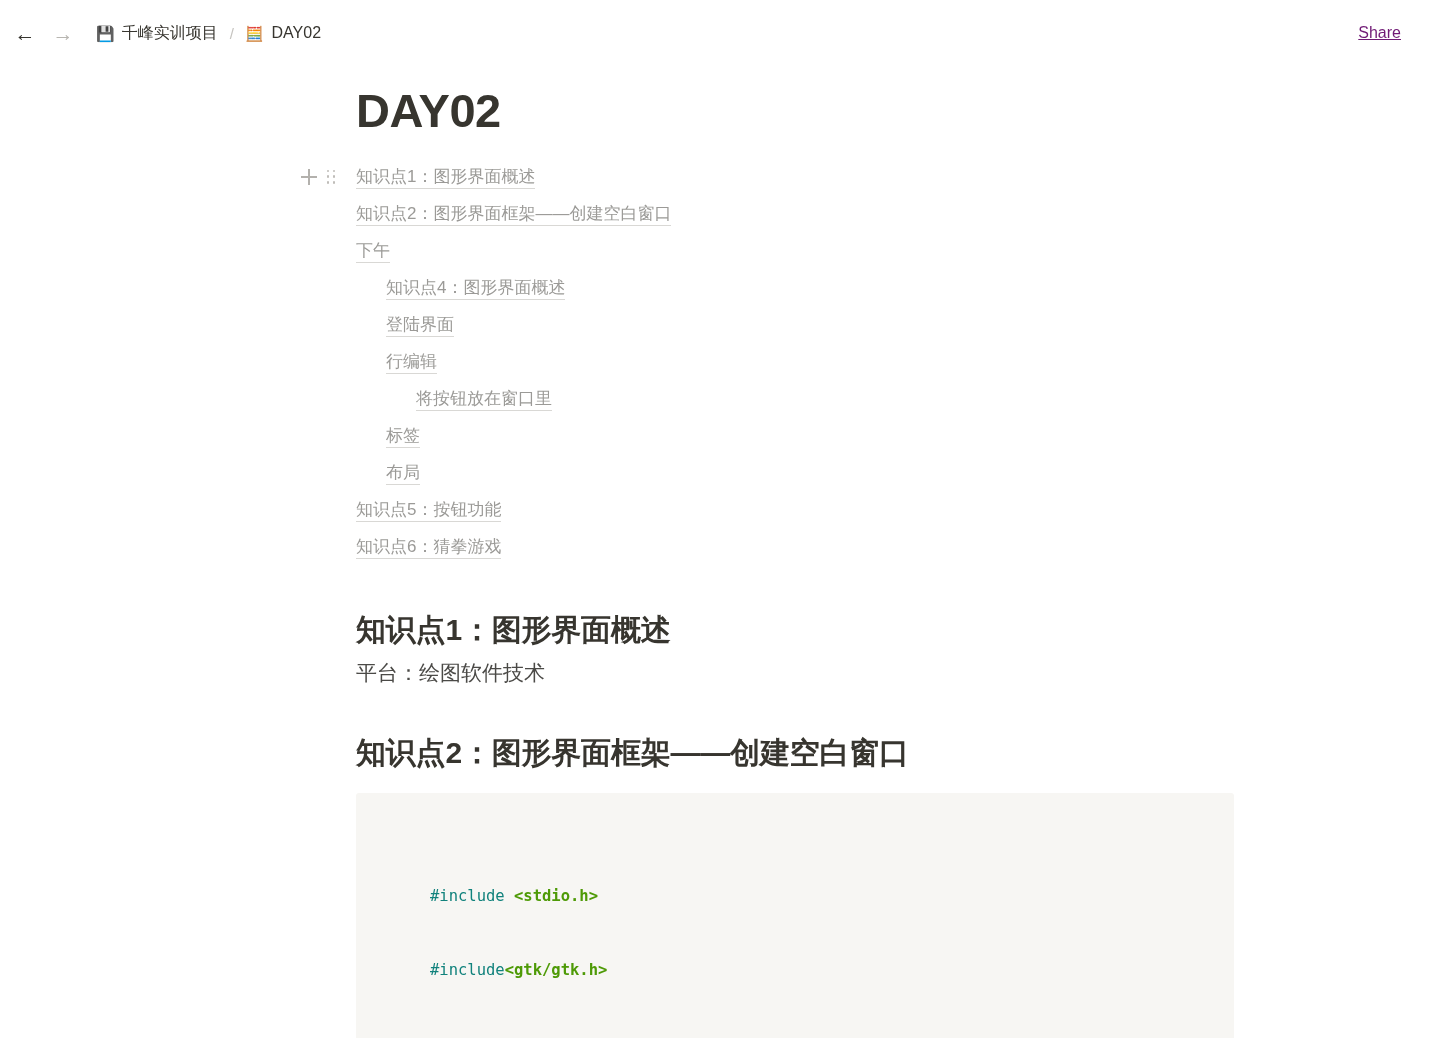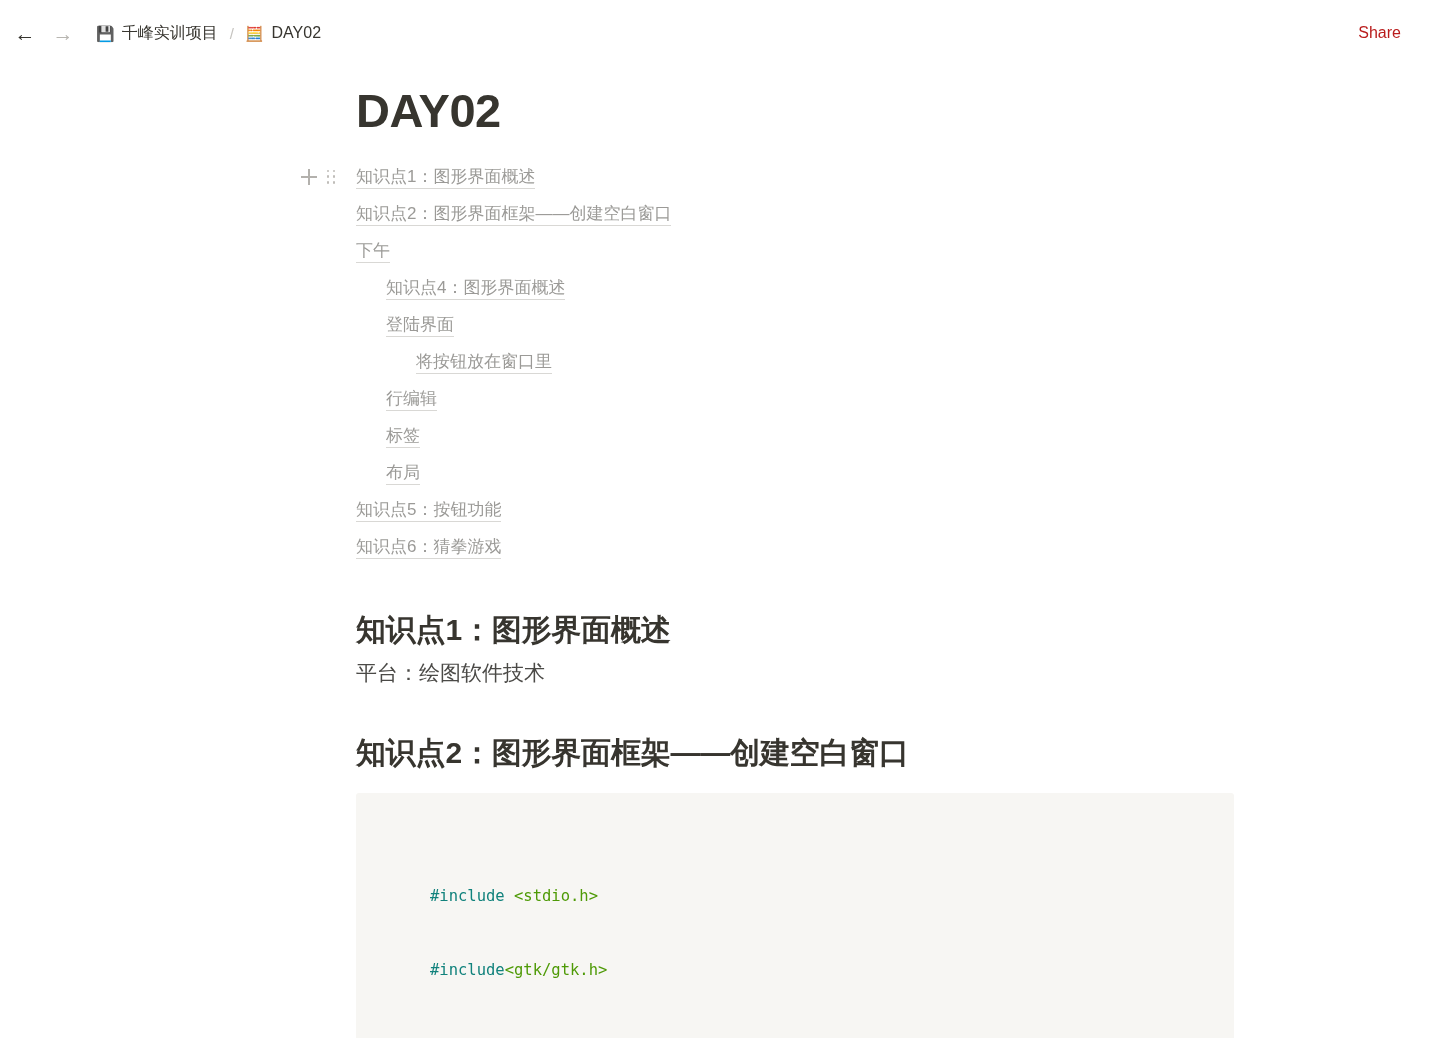--- a/index.html
+++ b/index.html
@@ -25,21 +25,21 @@
   .arrow.fwd { color:#b8b6b1; }
 
   .crumbs { display:flex; align-items:center; font-size:16px; color:#37352f; }
   .crumb { display:flex; align-items:center; gap:7px; padding:2px 4px; border-radius:3px; }
   .crumb-icon { font-size:15px; line-height:1; display:inline-block; }
   .crumb-label { font-size:16px; color:#37352f; white-space:nowrap;text-align:right; }
   .crumb-sep { color:#c5c3bf; margin:0 8px; font-size:15px; }
 
   .share-btn {
     position:absolute; right:22px; top:50%; transform:translateY(-50%);
-    font-size:16px; color:#b91c1c; padding:3px 7px; border-radius:3px;
+    font-size:16px; color:#701a75; padding:3px 7px; border-radius:3px;text-decoration:underline;
   }
 
   
   .page { padding-left:356px; padding-right:40px; }
 
   .page-title {
     font-size:47px; font-weight:bold; color:#37352f;
     letter-spacing:-.5px; line-height:1.1;
     margin-top:19px; margin-bottom:22px;
   }
@@ -87,21 +87,21 @@
     background:#f7f6f3; border-radius:3px;
     margin-top:22px; width:878px;
     padding:42px 38px 30px 38px;
     font-family:"DejaVu Sans Mono","Liberation Mono",monospace;
     font-size:15.5px; line-height:24.6px;
     color:#3b3b3b; white-space:pre;
     overflow:hidden;
   }
   .code-line { white-space:pre; min-height:24.6px; }
   .c-pre  { color:#11827c;margin-left:36px; }               
-  .c-inc  { color:#4e9a06; }
+  .c-inc  { color:#4e9a06;font-weight:bold; }
 </style>
 </head>
 <body>
 
 <div class="topbar">
   <div class="nav-arrows">
     <span class="arrow back">←</span>
     <span class="arrow fwd">→</span>
   </div>
 
@@ -152,25 +152,25 @@
     <div class="toc-row">
       <span class="toc-link lvl1">知识点4：图形界面概述</span>
     </div>
 
     <div class="toc-row">
       <span class="toc-link lvl1">登陆界面</span>
     </div>
 
 
     <div class="toc-row">
+      <span class="toc-link lvl1">行编辑</span>
+    </div>
+
+    <div class="toc-row">
       <span class="toc-link lvl2">将按钮放在窗口里</span>
-    </div>
-
-    <div class="toc-row">
-      <span class="toc-link lvl1">行编辑</span>
     </div>
 
     <div class="toc-row">
       <span class="toc-link lvl1">标签</span>
     </div>
 
     <div class="toc-row">
       <span class="toc-link lvl1">布局</span>
     </div>
 

